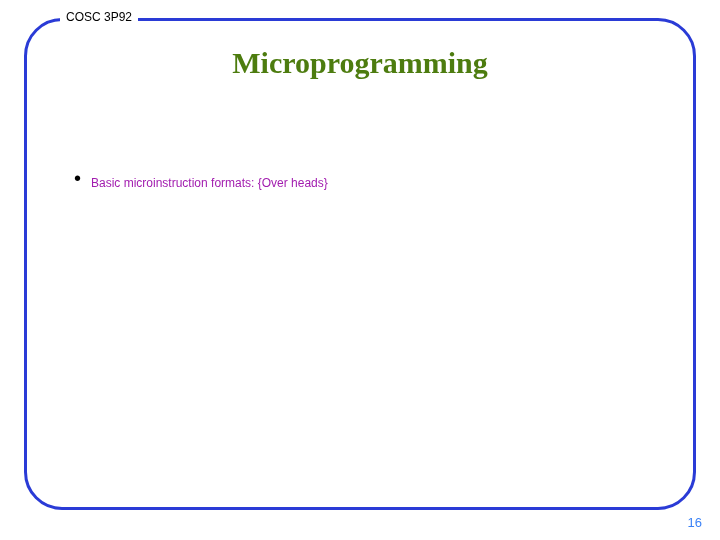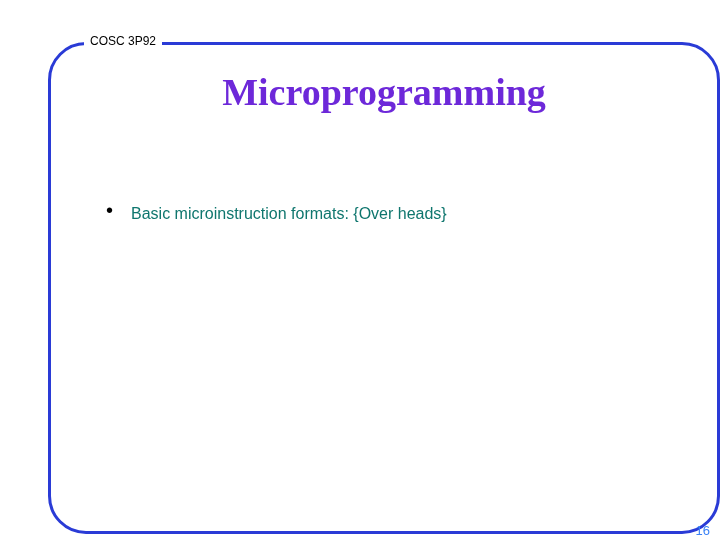--- a/index.html
+++ b/index.html
@@ -1,15 +1,15 @@
 <!DOCTYPE html>
 <html><head>
 <meta charset="utf-8">
 <style>
-  * { margin: 8px; padding: 0; box-sizing: border-box; }
+  * { margin: 0; padding: 0; box-sizing: border-box; }
   body {
     width: 720px;
     height: 540px;
     background: #ffffff;
     font-family: Arial, Helvetica, sans-serif;
     position: relative;
     overflow: hidden;
   }
   .slide-frame {
     position: absolute;
@@ -33,43 +33,43 @@
     z-index: 2;
   }
   .slide-title {
     position: absolute;
     top: 46px;
     left: 0;
     width: 720px;
     text-align: center;
     font-family: "Times New Roman", Times, serif;
     font-weight: bold;
-    font-size: 38px;
-    color: #6d28d9;
+    font-size: 30px;
+    color: #4d7c0f;
     z-index: 3;
   }
   .bullet-row {
     position: absolute;
     left: 74px;
     top: 170px;
     display: flex;
     align-items: baseline;
     z-index: 3;
   }
   .bullet-dot {
     font-size: 20px;
     color: #000;
     margin-right: 10px;
     line-height: 1;
     position: relative;
     top: -2px;
   }
   .bullet-text {
-    font-size: 16px;
-    color: #0f766e;
+    font-size: 12px;
+    color: #a21caf;
     font-family: Arial, Helvetica, sans-serif;
   }
   .page-number {
     position: absolute;
     right: 18px;
     bottom: 10px;
     font-size: 13px;
     color: #3b82f6;
     font-family: Arial, sans-serif;
   }

